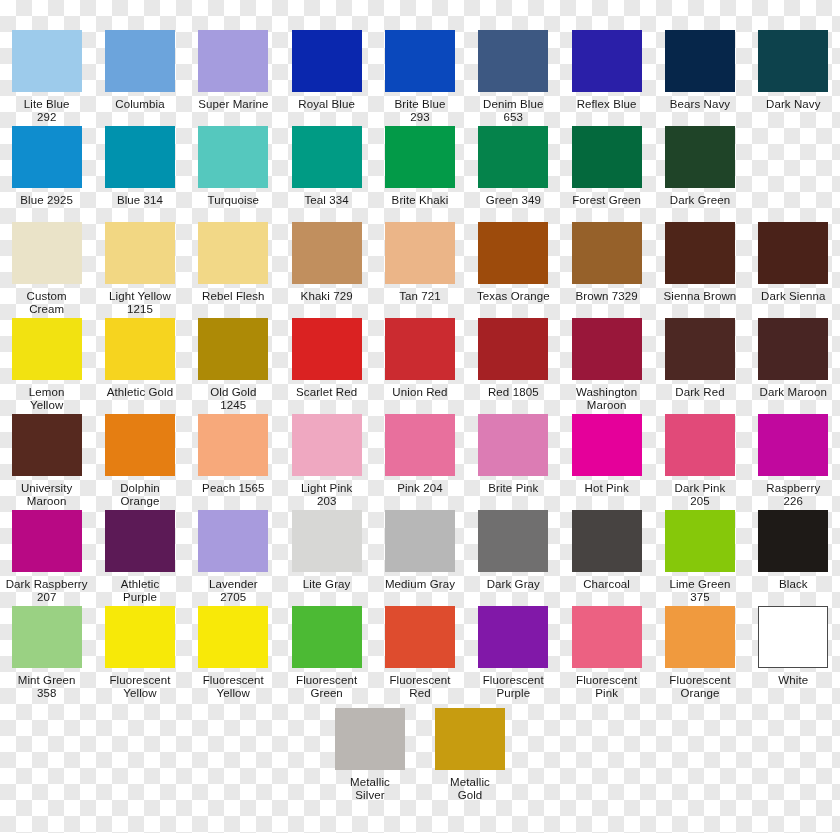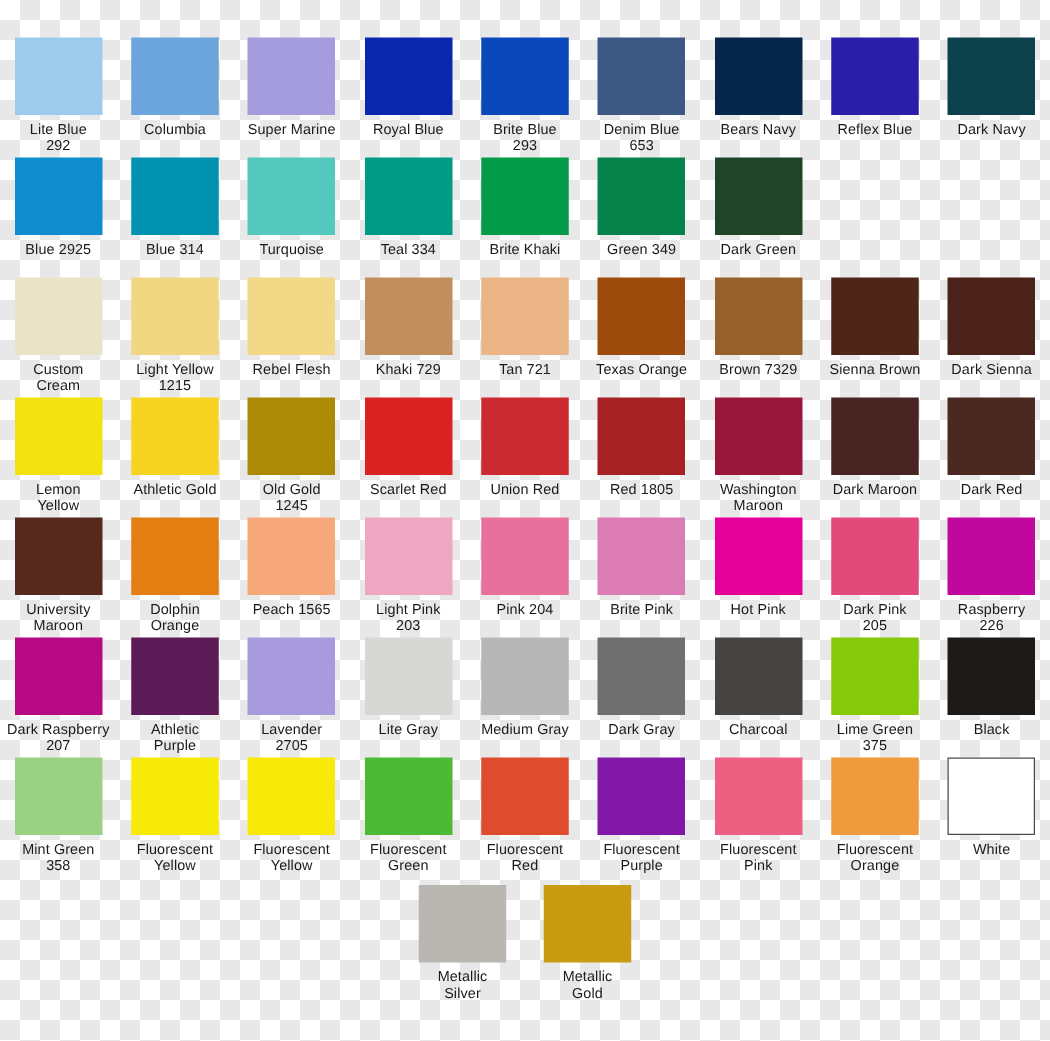--- a/index.html
+++ b/index.html
@@ -110,32 +110,32 @@
         </div>
       </div>
       <div class="swatch-cell">
         <div class="chip" title="Denim Blue 653" style="background-color: rgb(61, 88, 130);"></div>
         <div class="chip-label">
           <div>Denim Blue</div>
           <div>653</div>
         </div>
       </div>
       <div class="swatch-cell">
+        <div class="chip" title="Reflex Blue" style="background-color: rgb(42, 31, 168);"></div>
+        <div class="chip-label">
+          <div>Reflex Blue</div>
+        </div>
+      </div>
+      <div class="swatch-cell">
         <div class="chip" title="Bears Navy" style="background-color: rgb(6, 38, 74);"></div>
         <div class="chip-label">
           <div>Bears Navy</div>
         </div>
       </div>
       <div class="swatch-cell">
-        <div class="chip" title="Reflex Blue" style="background-color: rgb(42, 31, 168);"></div>
-        <div class="chip-label">
-          <div>Reflex Blue</div>
-        </div>
-      </div>
-      <div class="swatch-cell">
         <div class="chip" title="Dark Navy" style="background-color: rgb(13, 66, 76);"></div>
         <div class="chip-label">
           <div>Dark Navy</div>
         </div>
       </div>
     </div>
     <div class="swatch-row">
       <div class="swatch-cell">
         <div class="chip" title="Blue 2925" style="background-color: rgb(15, 141, 206);"></div>
         <div class="chip-label">
@@ -163,20 +163,26 @@
       <div class="swatch-cell">
         <div class="chip" title="Brite Green" style="background-color: rgb(3, 154, 72);"></div>
         <div class="chip-label">
           <div>Brite Khaki</div>
         </div>
       </div>
       <div class="swatch-cell">
         <div class="chip" title="Green 349" style="background-color: rgb(5, 131, 75);"></div>
         <div class="chip-label">
           <div>Green 349</div>
+        </div>
+      </div>
+      <div class="swatch-cell">
+        <div class="chip" title="Forest Green" style="background-color: rgb(4, 105, 61);"></div>
+        <div class="chip-label">
+          <div>Forest Green</div>
         </div>
       </div>
       <div class="swatch-cell">
         <div class="chip" title="Dark Green" style="background-color: rgb(31, 68, 40);"></div>
         <div class="chip-label">
           <div>Dark Green</div>
         </div>
       </div>
     </div>
     <div class="swatch-row">
@@ -277,29 +283,29 @@
         </div>
       </div>
       <div class="swatch-cell">
         <div class="chip" title="Washington Maroon" style="background-color: rgb(153, 23, 58);"></div>
         <div class="chip-label">
           <div>Washington</div>
           <div>Maroon</div>
         </div>
       </div>
       <div class="swatch-cell">
+        <div class="chip" title="Dark Red" style="background-color: rgb(76, 40, 35);"></div>
+        <div class="chip-label">
+          <div>Dark Red</div>
+        </div>
+      </div>
+      <div class="swatch-cell">
         <div class="chip" title="Dark Maroon" style="background-color: rgb(72, 37, 35);"></div>
         <div class="chip-label">
           <div>Dark Maroon</div>
-        </div>
-      </div>
-      <div class="swatch-cell">
-        <div class="chip" title="Dark Red" style="background-color: rgb(76, 40, 35);"></div>
-        <div class="chip-label">
-          <div>Dark Red</div>
         </div>
       </div>
     </div>
     <div class="swatch-row">
       <div class="swatch-cell">
         <div class="chip" title="University Maroon" style="background-color: rgb(86, 41, 31);"></div>
         <div class="chip-label">
           <div>University</div>
           <div>Maroon</div>
         </div>

